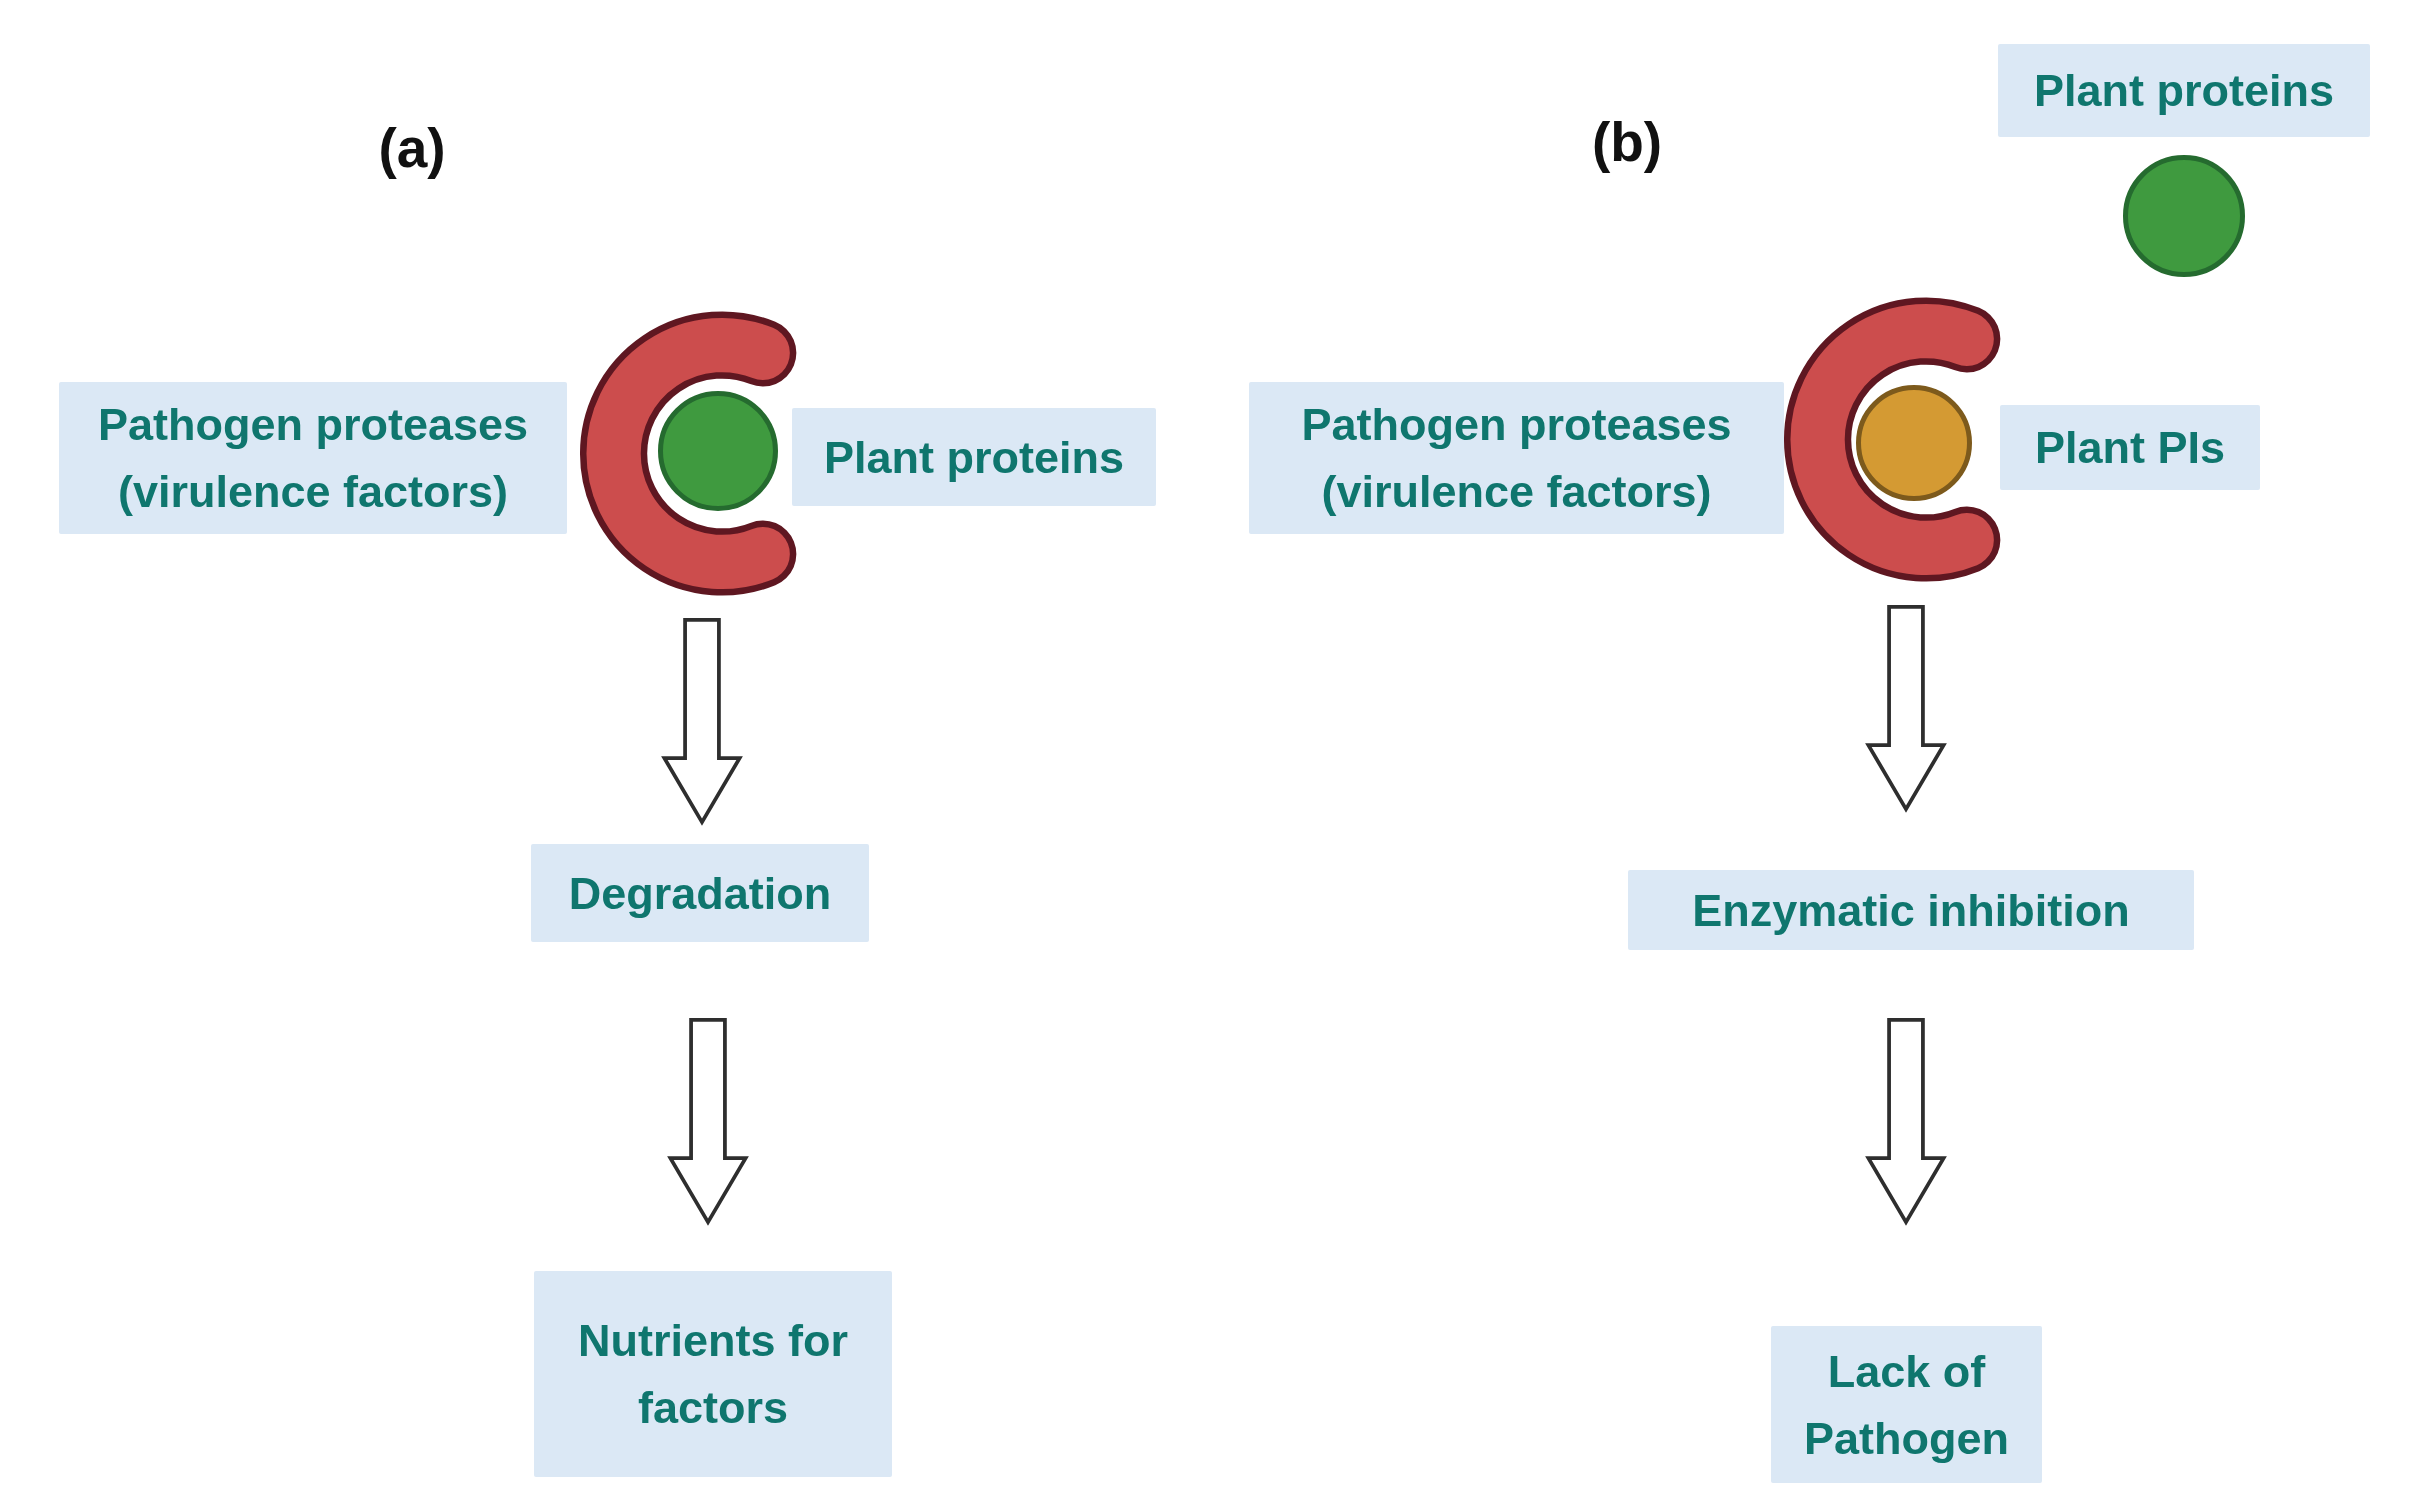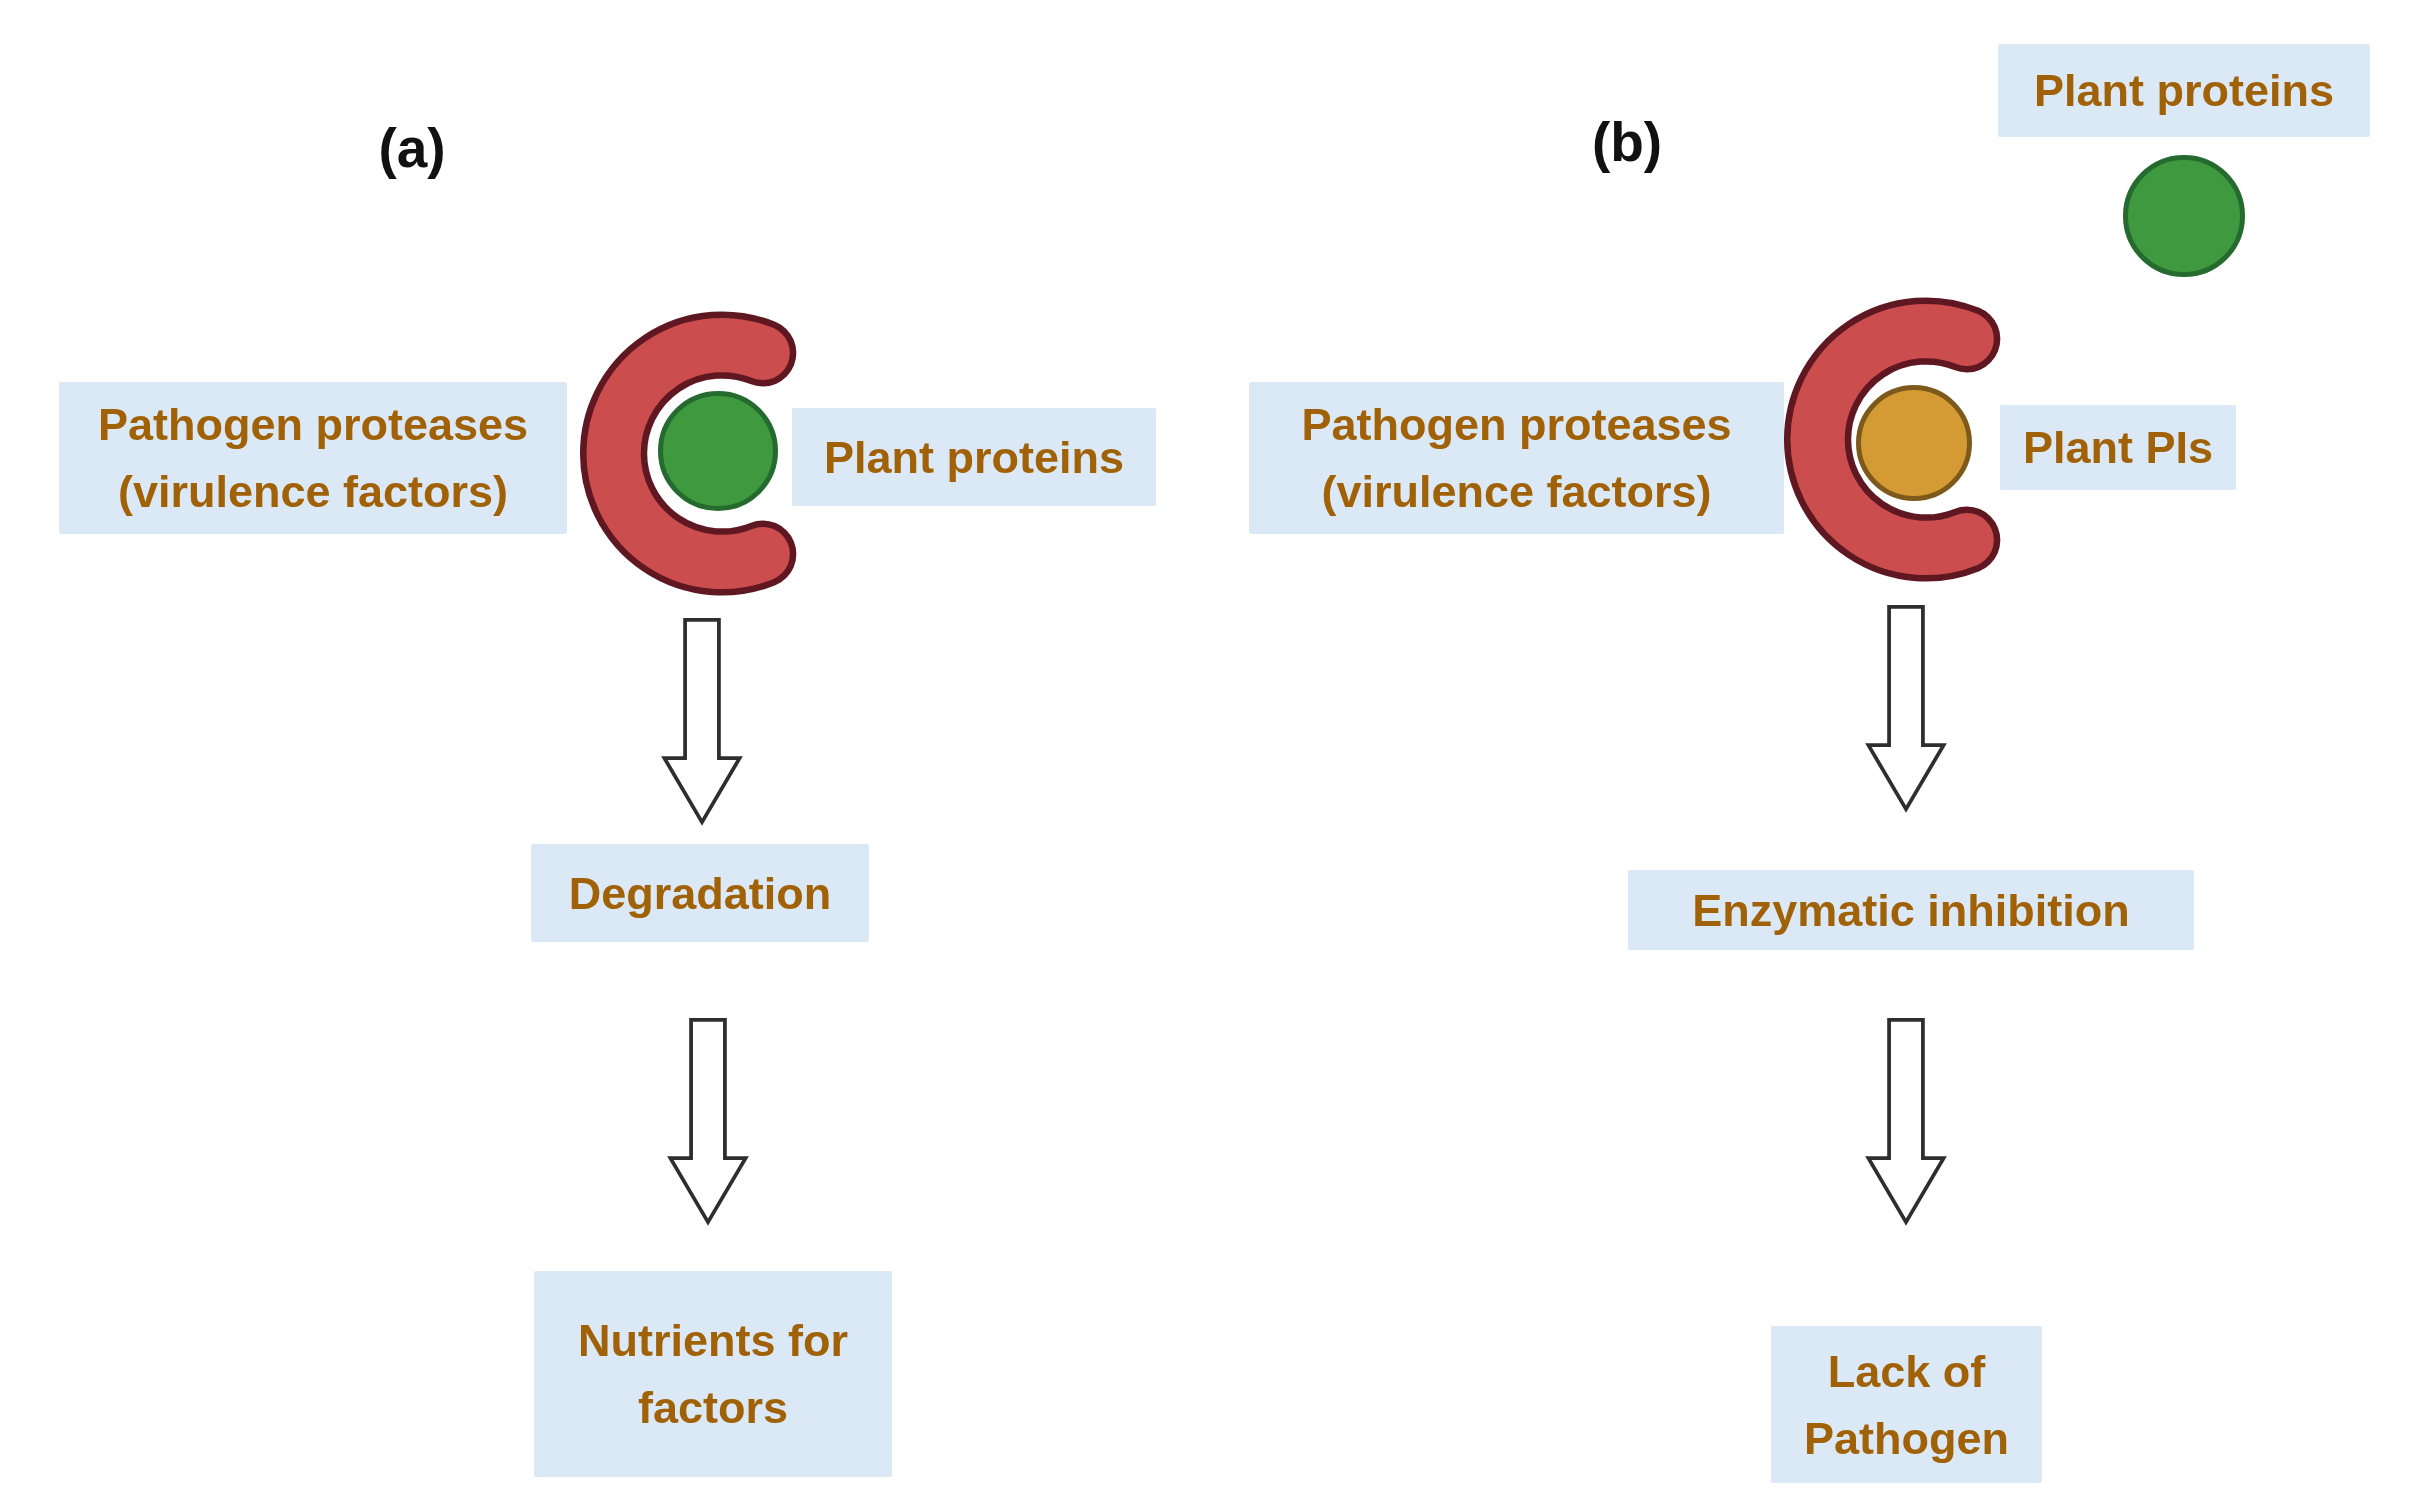--- a/index.html
+++ b/index.html
@@ -13,21 +13,21 @@
   }
   .abs { position: absolute; }
   .panel-tag {
     font-size: 55px;
     font-weight: bold;
     color: #111111;
     text-align: center;
   }
   .label-box {
     background: #dbe8f5;
-    color: #a16207;
+    color: #0f766e;
     font-weight: bold;
     font-size: 45px;
     line-height: 67px;
     display: flex;
     flex-direction: column;
     align-items: center;
     justify-content: center;
     text-align: center;
     border-radius: 2px;
   }
@@ -100,21 +100,21 @@
     <span>(virulence factors)</span>
   </div>
 
   <svg class="abs" style="left:1783px; top:255px;" width="282" height="369" viewBox="0 0 260 340">
     <path class="crescent-edge" d="M169.4 77.3 A100 100 0 1 0 169.4 262.7" fill="none" stroke-width="62" stroke-linecap="round"></path>
     <path class="crescent-red" d="M169.4 77.3 A100 100 0 1 0 169.4 262.7" fill="none" stroke-width="50" stroke-linecap="round"></path>
   </svg>
 
   <div class="abs molecule orange" style="left:1856px; top:385px; width:116px; height:116px;"></div>
 
-  <div class="abs label-box" style="left:2000px; top:405px; width:236px; height:85px;">
+  <div class="abs label-box" style="left:2000px; top:405px; width:260px; height:85px;">
     <span>Plant PIs</span>
   </div>
 
   <svg class="abs" style="left:1859px; top:604px;" width="94" height="209" viewBox="0 0 100 222">
     <path class="arrow-shape" d="M32 3 H68 V150 H90 L50 218 L10 150 H32 Z"></path>
   </svg>
 
   <div class="abs label-box" style="left:1628px; top:870px; width:566px; height:80px;text-align:right;">
     <span>Enzymatic inhibition</span>
   </div>

